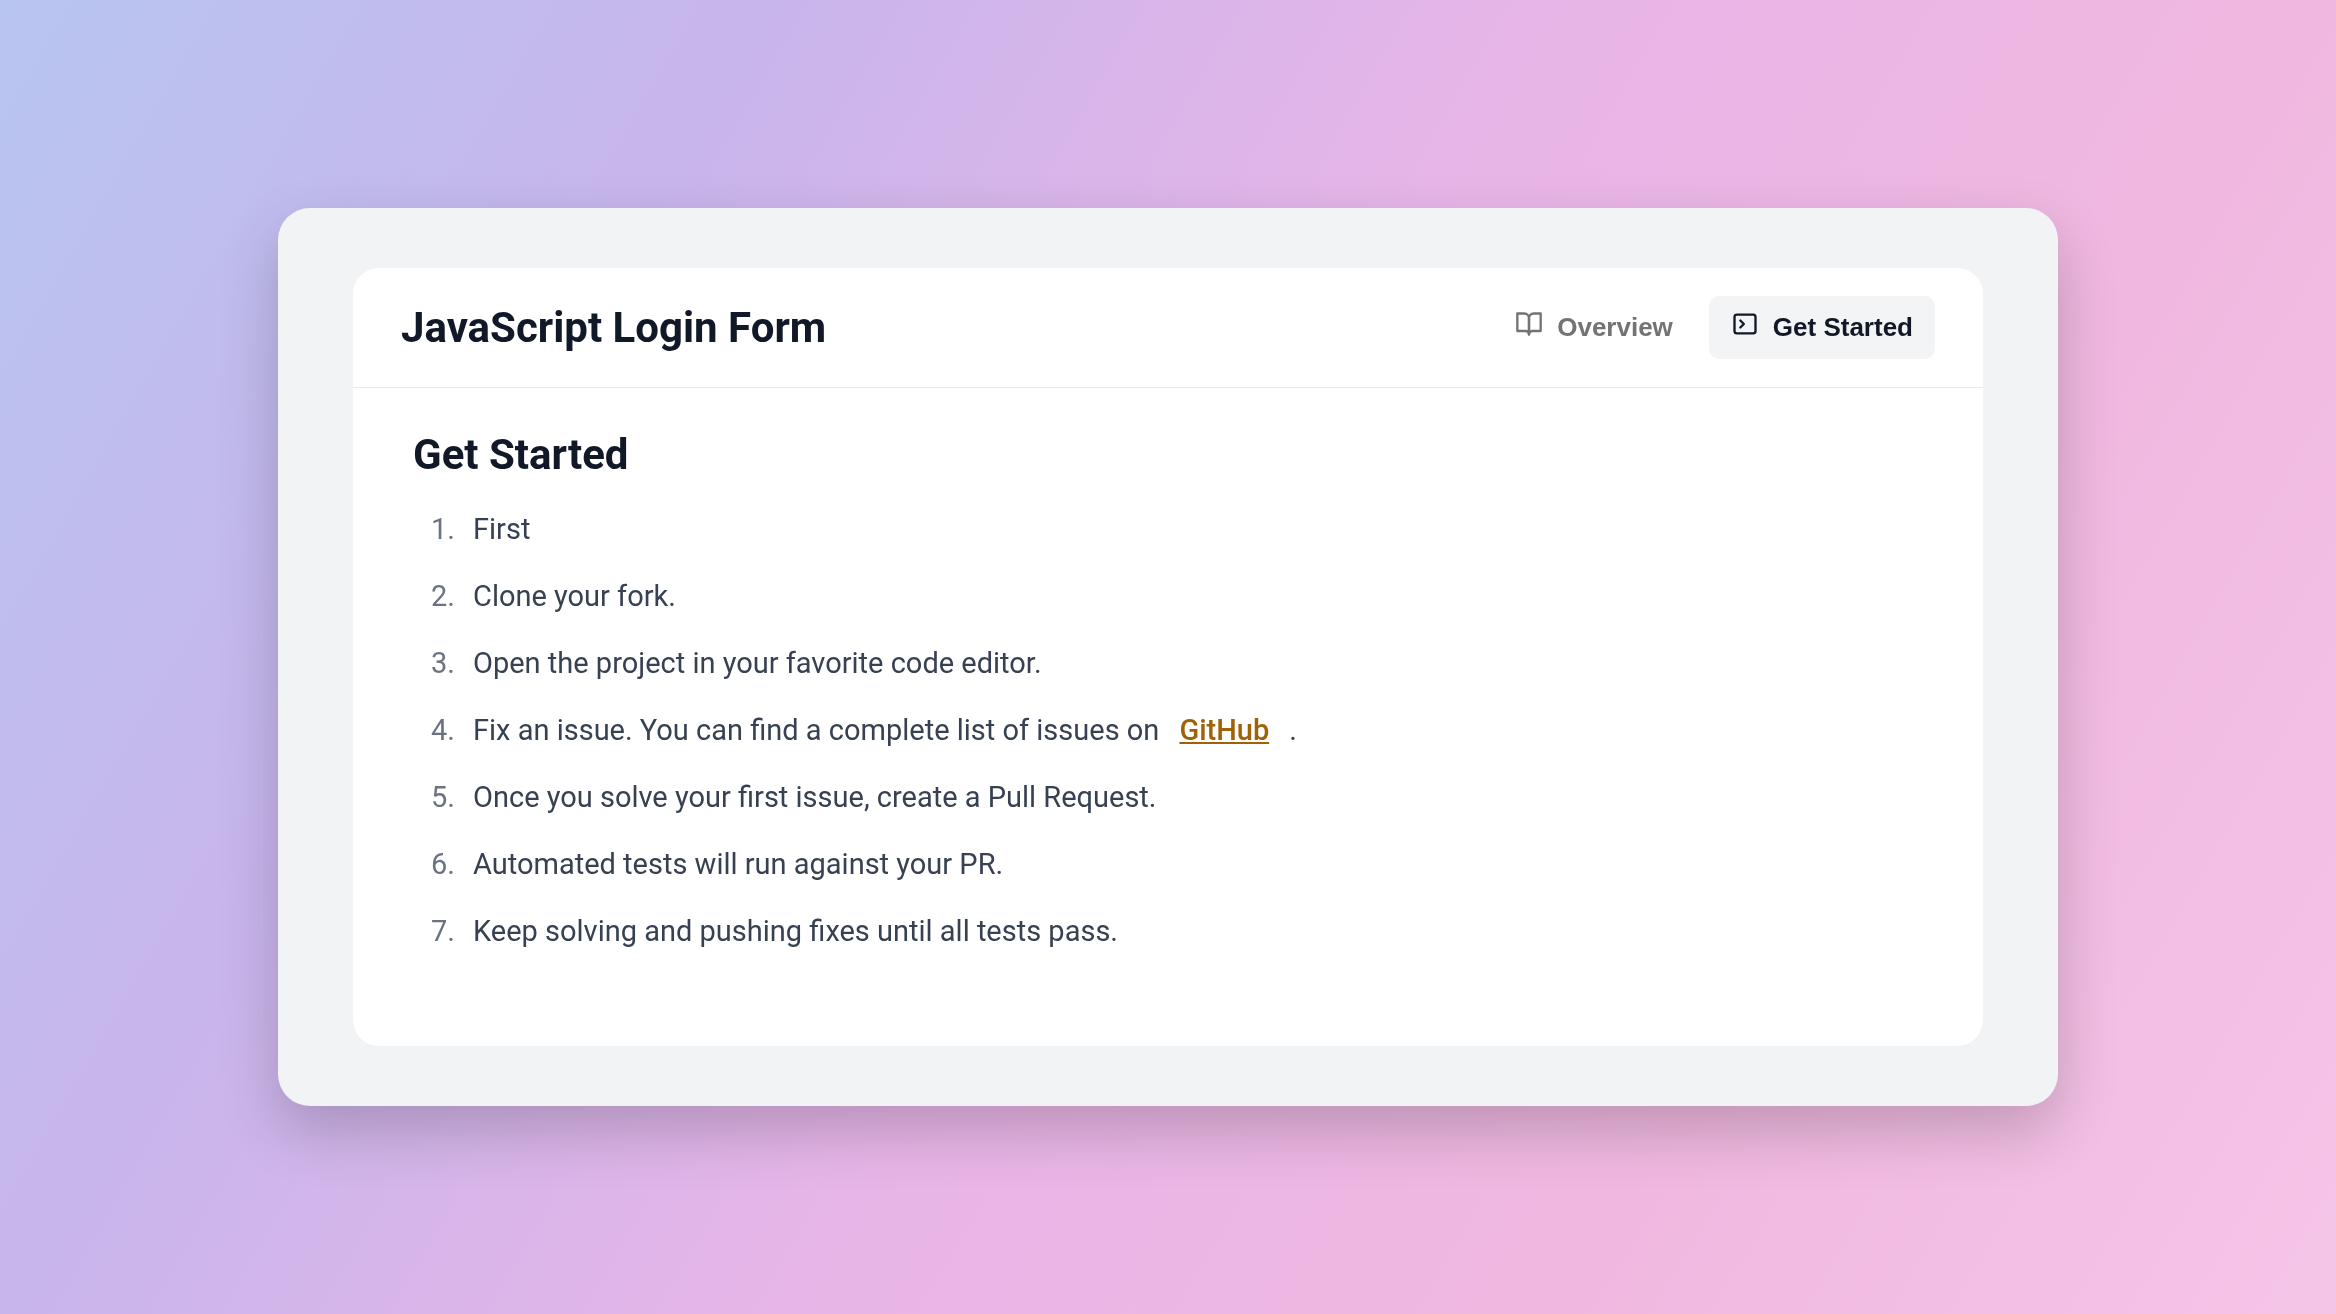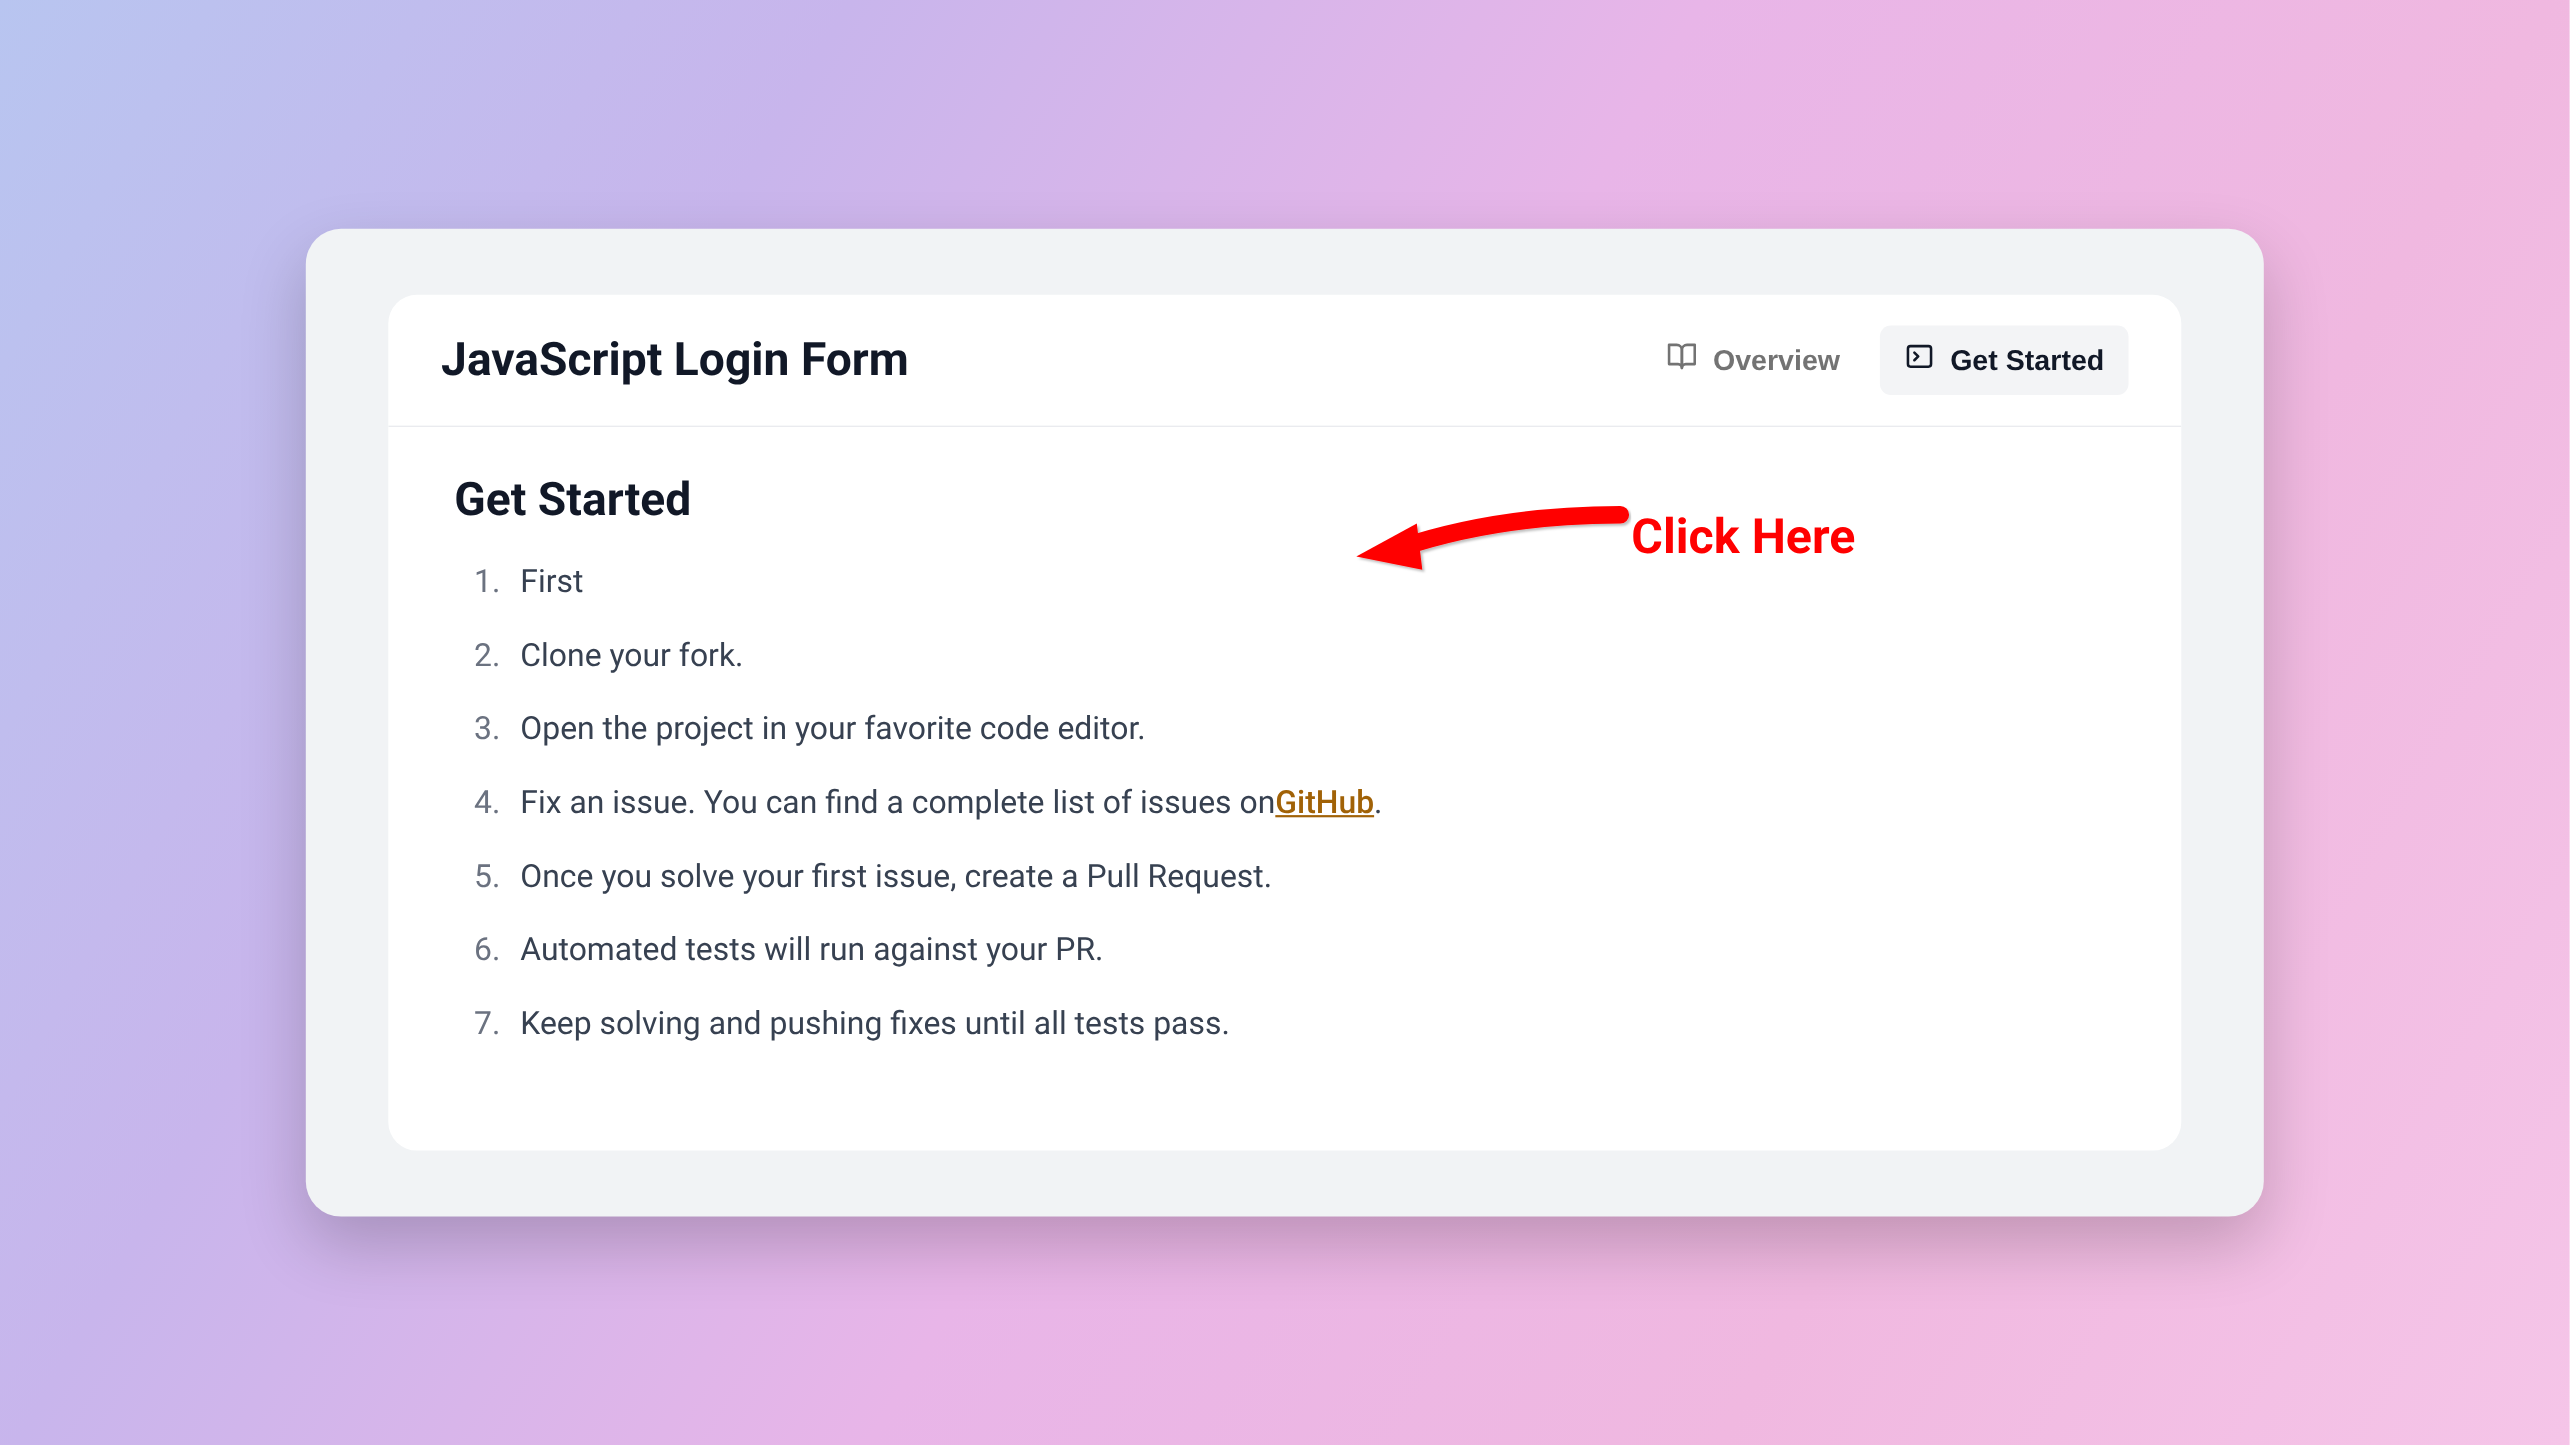--- a/index.html
+++ b/index.html
@@ -145,21 +145,21 @@
       width: 260px;
       height: 80px;
     }
     .prefix {
       margin-right: 0;
     }
     .step-inner {
       display: flex;
       align-items: center;
       flex-wrap: wrap;
-      gap: 0;
+      gap: 20px;
     }
   </style>
 </head>
 <body>
 
 <div class="window">
   <div class="card">
     <div class="header">
       <h1 class="title">JavaScript Login Form</h1>
       <div class="tabs">
@@ -208,29 +208,15 @@
             <span class="step-text">Once you solve your first issue, create a Pull Request.</span>
           </li>
         <li>
             <span class="step-text">Automated tests will run against your PR.</span>
           </li>
         <li>
             <span class="step-text">Keep solving and pushing fixes until all tests pass.</span>
           </li>
       </ol>
 
-      <div class="callout">
-        <svg class="arrow-svg" viewBox="0 0 260 80">
-          <defs>
-            <filter id="ds" x="-20%" y="-20%" width="140%" height="140%">
-              <feDropShadow dx="2" dy="2" stdDeviation="1" flood-color="rgba(0,0,0,0.25)"></feDropShadow>
-            </filter>
-          </defs>
-          <g filter="url(#ds)">
-            <path d="M 250 20 Q 140 20 50 50" stroke="#ff0000" stroke-width="16" fill="none" stroke-linecap="round"></path>
-            <polygon points="10,58 65,28 70,70" fill="#ff0000"></polygon>
-          </g>
-        </svg>
-        <span class="callout-text">Click Here</span>
-      </div>
     </div>
   </div>
 </div>
 
 </body></html>

